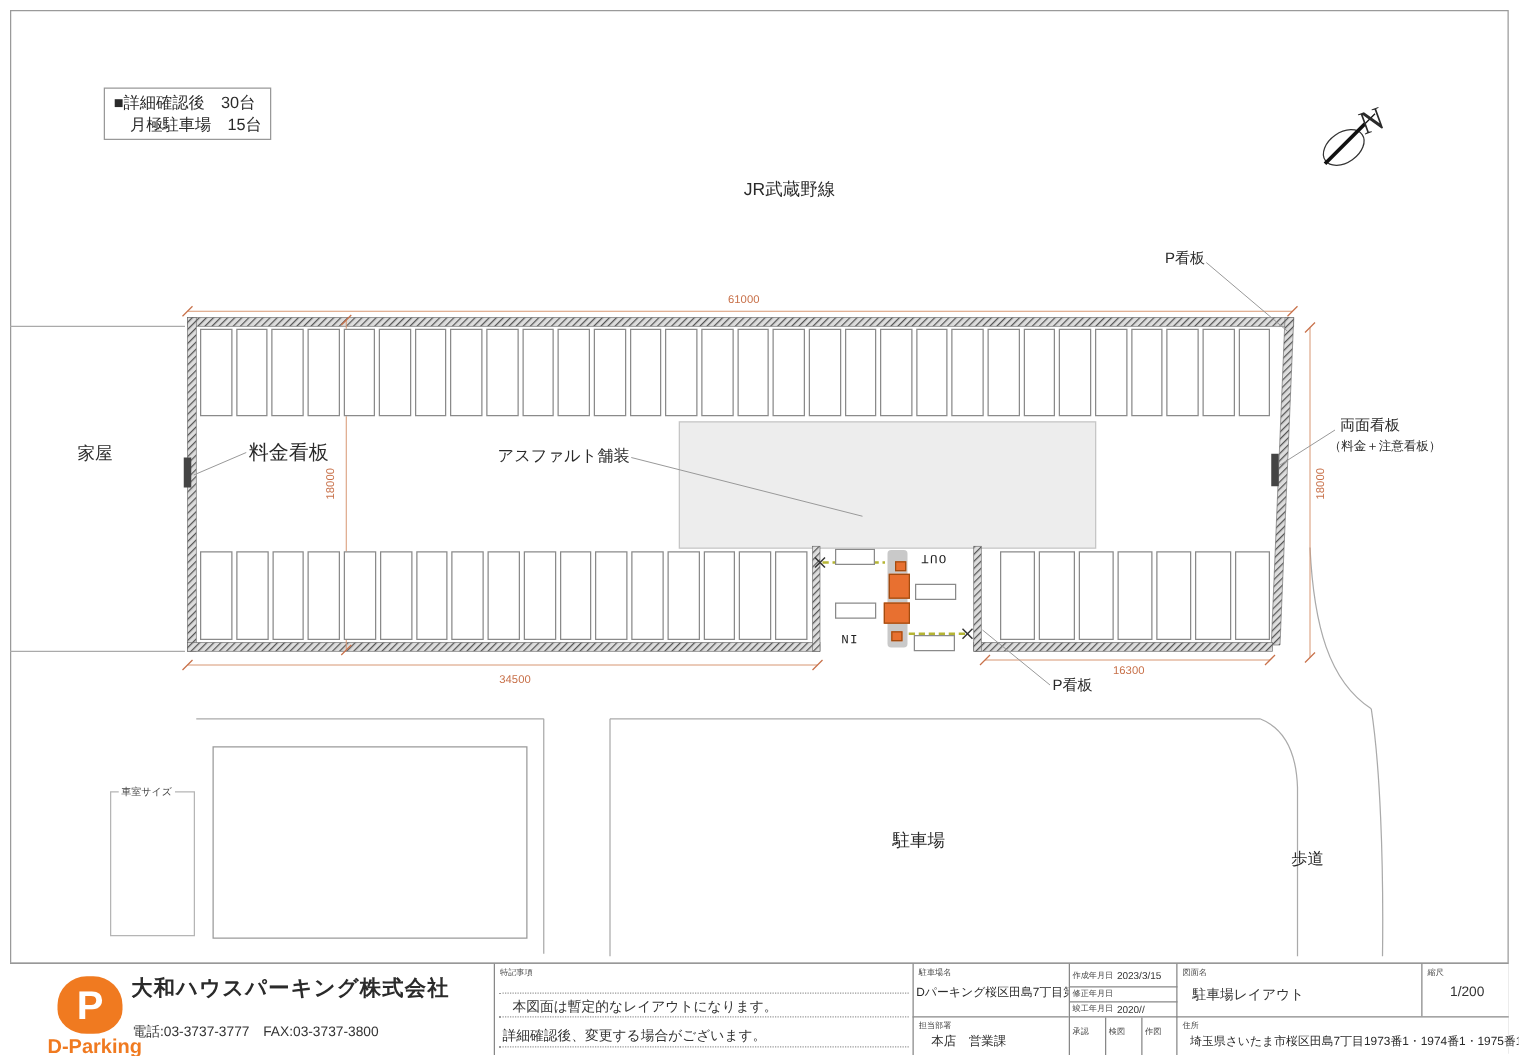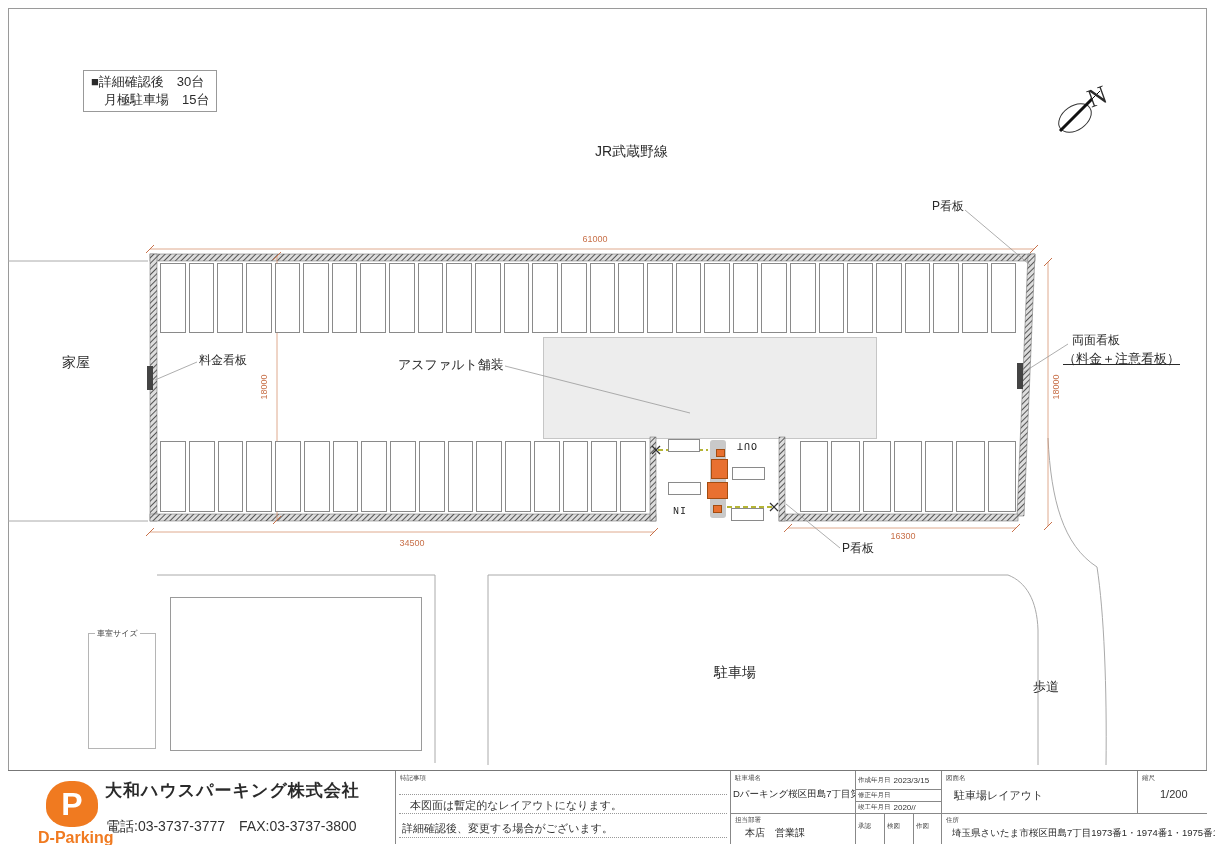--- a/index.html
+++ b/index.html
@@ -36,21 +36,21 @@
   #tblock{left:8px;top:770px;width:1199px;height:73px;border-top:1px solid #777;background:#fff;}
   .cell{position:absolute;box-sizing:border-box;}
   .chead{font-size:6.5px;color:#444;}
   .bl{border-left:1px solid #888;}
   .bt{border-top:1px solid #888;}
   #logo{left:38px;top:10px;width:52px;height:46px;background:#f07a20;border-radius:45% 45% 45% 45%/50% 50% 42% 42%;
         display:flex;align-items:center;justify-content:center;color:#fff;font-weight:bold;font-size:32px;}
   #logo-text{left:30px;top:58px;color:#f07a20;font-weight:bold;font-size:16px;}
   #company-name{left:97px;top:8px;font-size:17px;font-weight:bold;letter-spacing:1px;}
   #company-addr{left:98px;top:34px;font-size:9.5px;color:#333;}
-  #company-tel{left:98px;top:47px;font-size:14px;color:#333;}
+  #company-tel{left:98px;top:47px;font-size:11px;color:#333;}
   .dotted{position:absolute;border-top:1px dotted #999;height:0;}
   .note-line{position:absolute;font-size:11px;color:#333;white-space:nowrap;}
   .val11{font-size:11px;color:#333;white-space:nowrap;}
   .drow{position:absolute;display:flex;align-items:center;gap:3px;padding:0 2px;box-sizing:border-box;width:86px;}
   .drow .chead{flex:0 0 auto;}
   .dval{font-size:8px;color:#333;}
 </style>
 </head>
 <body>
 
@@ -146,24 +146,24 @@
   </svg>
 
   <div class="abs" id="legend">
     <div>■詳細確認後　30台</div>
     <div class="l2">月極駐車場　15台</div>
   </div>
 
   <div class="lbl" style="left:595px;top:143px;font-size:14px;">JR武蔵野線</div>
   <div class="lbl" style="left:1088px;top:82px;font-size:26px;font-family:'Liberation Serif',serif;transform:rotate(-20deg);">N</div>
   <div class="lbl" style="left:932px;top:198px;font-size:12px;">P看板</div>
-  <div class="lbl" style="left:199px;top:352px;font-size:12px;">料金看板</div>
+  <div class="lbl" style="left:199px;top:352px;font-size:16px;">料金看板</div>
   <div class="lbl" style="left:398px;top:356px;font-size:13px;">アスファルト舗装</div>
   <div class="lbl" style="left:1072px;top:332px;font-size:12px;">両面看板</div>
-  <div class="lbl" style="left:1063px;top:350px;font-size:13px;text-decoration:underline;">（料金＋注意看板）</div>
+  <div class="lbl" style="left:1063px;top:350px;font-size:10px;">（料金＋注意看板）</div>
   <div class="lbl" style="left:842px;top:540px;font-size:12px;">P看板</div>
   <div class="lbl" style="left:62px;top:354px;font-size:14px;">家屋</div>
   <div class="lbl" style="left:276px;top:666px;font-size:14px;">家屋</div>
   <div class="lbl" style="left:714px;top:664px;font-size:14px;">駐車場</div>
   <div class="lbl" style="left:1033px;top:678px;font-size:13px;">歩道</div>
 
   <div class="dim" style="left:560px;top:234px;width:70px;">61000</div>
   <div class="dim rot270" style="left:240px;top:382px;width:48px;">18000</div>
   <div class="dim rot270" style="left:1032px;top:382px;width:48px;">18000</div>
   <div class="dim" style="left:377px;top:538px;width:70px;">34500</div>

